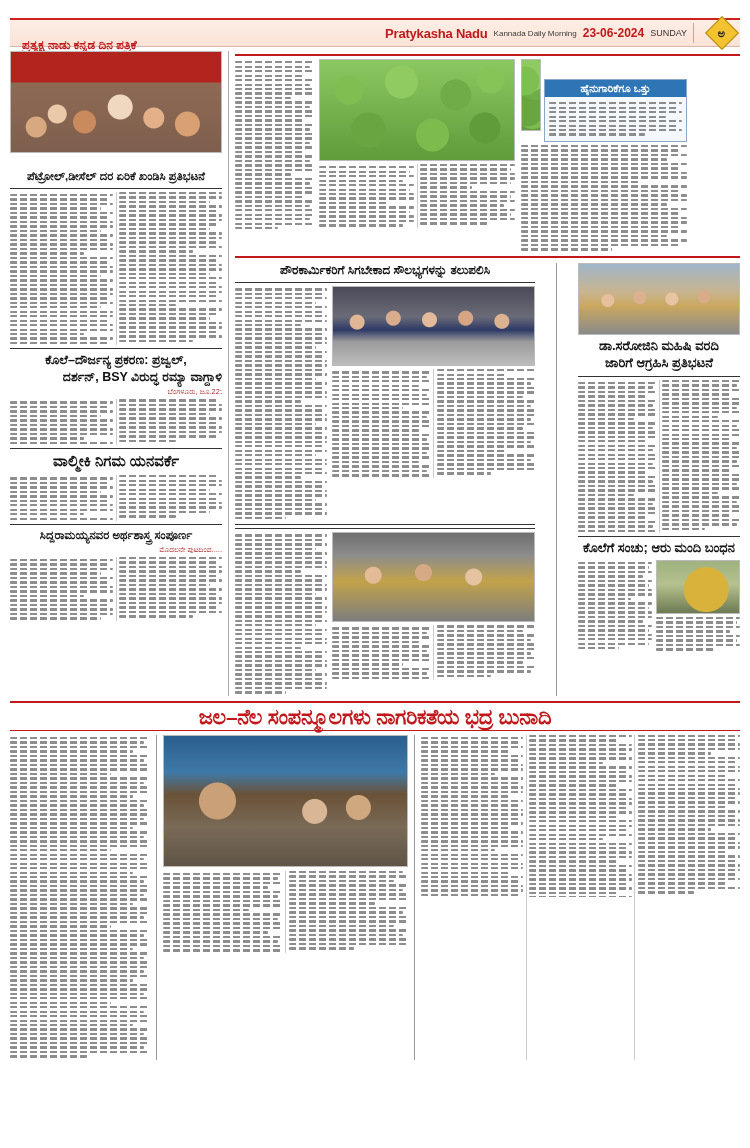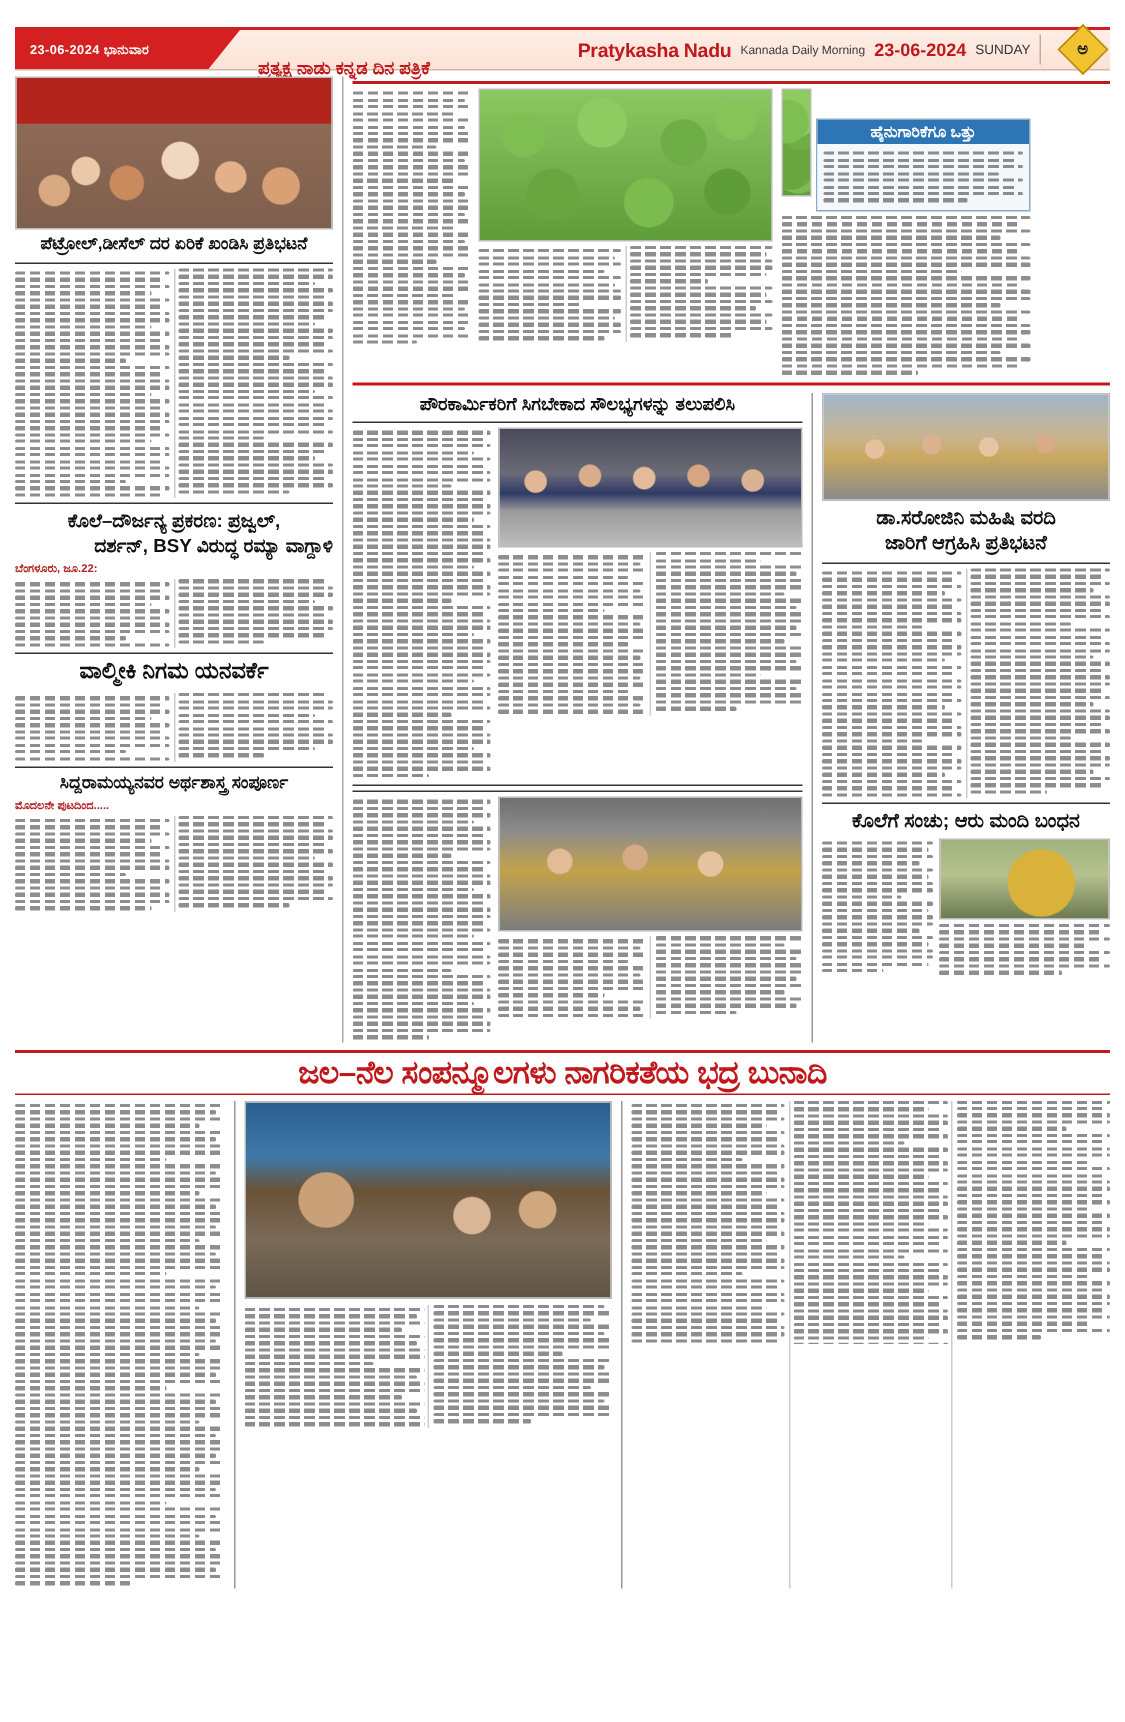--- a/index.html
+++ b/index.html
@@ -74,21 +74,21 @@
     background:repeating-linear-gradient(
       to right,#6e6e6e 0 7px,rgba(255,255,255,0) 7px 10px);
     opacity:.78;border-radius:1px;
   }
   .txt .ln.s1{width:100%;}
   .txt .ln.s2{width:96%;}
   .txt .ln.s3{width:88%;}
   .txt .ln.s4{width:72%;}
   .txt .ln.s5{width:55%;}
   .txt.tiny .ln{height:2.4px;margin:2.1px 0;}
-  .leadin{font-size:7.5px;color:#b02020;font-weight:bold;margin:1px 0 2px;}
+  .leadin{font-size:7.5px;color:#b02020;font-weight:normal;margin:1px 0 2px;text-align:right;}
 
   .photo{
     background:#cfcfcf;position:relative;overflow:hidden;
     border:1px solid #bbb;
   }
 
   
   .masthead-wrap{margin-bottom:4px;}
   .topband{display:flex;gap:0;}
   .colL{width:212px;}
@@ -170,42 +170,41 @@
   }
   .flexrow{display:flex;}
 </style>
 </head>
 <body>
 
 <div class="page">
 
   <div class="masthead-wrap">
     <div class="masthead">
-      <div class="mh-dateflag">23-06-2024 ಭಾನುವಾರ</div>
       <div class="mh-kn-title">ಪ್ರತ್ಯಕ್ಷ ನಾಡು ಕನ್ನಡ ದಿನ ಪತ್ರಿಕೆ</div>
       <div class="mh-right">
         <span class="mh-en-title">Pratykasha Nadu</span>
         <span class="mh-en-sub">Kannada Daily Morning</span>
         <span class="mh-date">23-06-2024</span>
         <span class="mh-day">SUNDAY</span>
         <span class="mh-sep"></span>
         <span class="mh-logo">
             <span>ಅ</span>
           </span>
       </div>
     </div>
   </div>
 
   <div class="topband">
 
     <div class="colL">
 
       <div class="photo ph-rally" style="height:100px;"></div>
 
-      <div class="kn-head" style="font-size:11.5px;margin-top:3px;">ಪೆಟ್ರೋಲ್,ಡೀಸೆಲ್ ದರ ಏರಿಕೆ ಖಂಡಿಸಿ ಪ್ರತಿಭಟನೆ</div>
+      <div class="kn-head" style="font-size:11.5px;margin-top:16px;">ಪೆಟ್ರೋಲ್,ಡೀಸೆಲ್ ದರ ಏರಿಕೆ ಖಂಡಿಸಿ ಪ್ರತಿಭಟನೆ</div>
       <div class="rule-thin"></div>
 
       <div class="twocol txt tiny">
         <div class="ln s1"></div>
           <div class="ln s2"></div>
           <div class="ln s1"></div>
           <div class="ln s3"></div>
         <div class="ln s1"></div>
           <div class="ln s2"></div>
           <div class="ln s1"></div>
@@ -488,21 +487,21 @@
             <div class="ln s3"></div>
               <div class="ln s1"></div>
               <div class="ln s2"></div>
               <div class="ln s5"></div>
           </div>
         </div>
       </div>
 
       <div class="rule-thin" style="background:#c1181b;height:2px;"></div>
 
-      <div class="flexrow" style="gap:6px;margin-top:2px;">
+      <div class="flexrow" style="gap:21px;margin-top:2px;">
 
         <div style="width:300px;">
           <div class="kn-head" style="font-size:12px;">ಪೌರಕಾರ್ಮಿಕರಿಗೆ ಸಿಗಬೇಕಾದ ಸೌಲಭ್ಯಗಳನ್ನು ತಲುಪಲಿಸಿ</div>
           <div class="rule-thin"></div>
 
           <div class="flexrow" style="gap:5px;">
             <div style="width:92px;" class="txt tiny">
               <div class="ln s1"></div>
                 <div class="ln s2"></div>
                 <div class="ln s1"></div>

